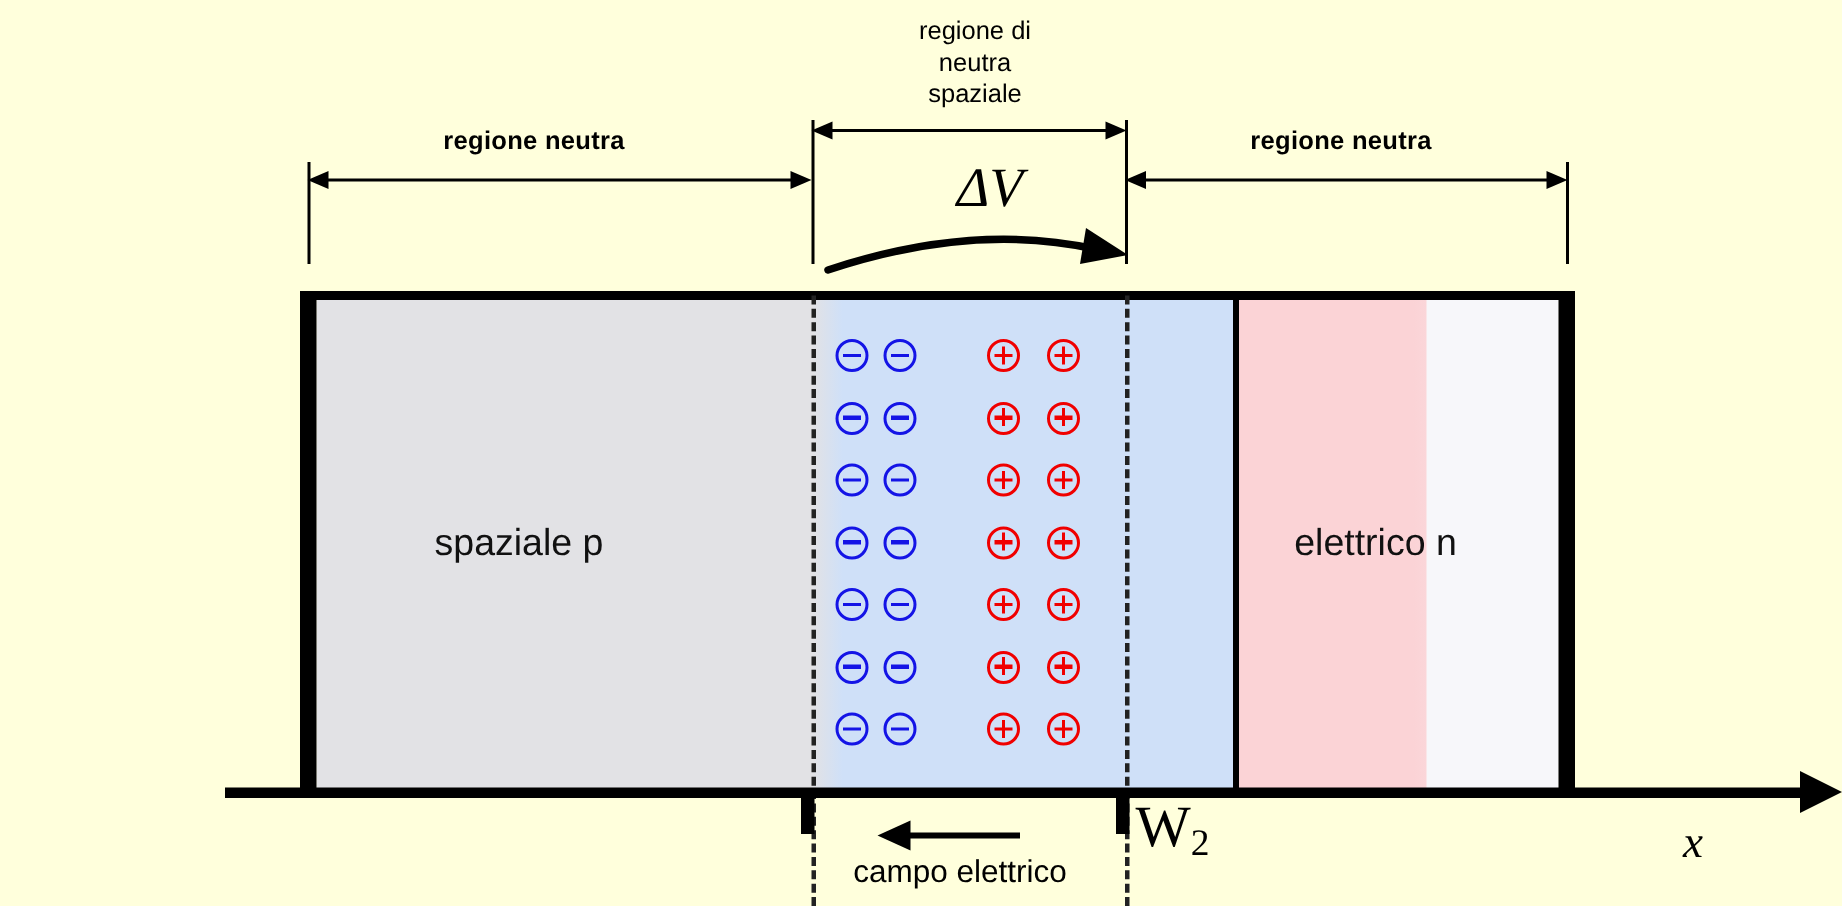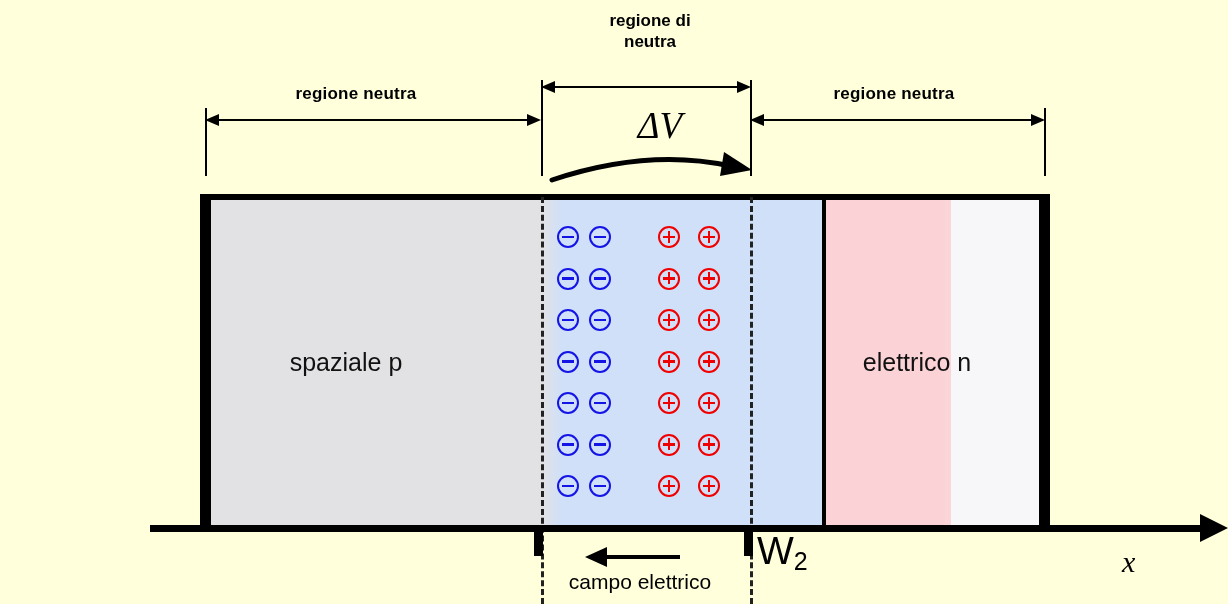--- a/index.html
+++ b/index.html
@@ -14,21 +14,21 @@
   
   .abs{position:absolute;}
   .txt{color:#000;white-space:nowrap;}
   .center{transform:translateX(-50%);}
 
   
   .lbl-neutra{
     font-size:17px;font-weight:bold;letter-spacing:.2px;
   }
   .lbl-scz{
-    font-size:17px;font-weight:bold;text-align:center;line-height:21px;
+    font-size:17px;font-weight:normal;text-align:center;line-height:21px;
   }
 
   
   .dimline{height:2px;background:#000;}
   .tickv{width:2px;background:#000;}
   .arrowL,.arrowR{position:absolute;width:0;height:0;
     border-top:6px solid transparent;border-bottom:6px solid transparent;}
   .arrowL{border-right:14px solid #000;}
   .arrowR{border-left:14px solid #000;}
 
@@ -82,20 +82,21 @@
   #dv{font-family:"Liberation Serif", serif;font-style:italic;font-size:37px;color:#000;}
 </style>
 </head>
 <body>
 
 <div id="stage">
 
   <div class="abs txt lbl-scz center" style="left:650px;top:10px;width:180px;">
     <div>regione di</div>
     <div>neutra</div>
+    <div>spaziale</div>
   </div>
 
   <div class="abs txt lbl-neutra center" style="left:356px;top:84px;">regione neutra</div>
 
   <div class="abs txt lbl-neutra center" style="left:894px;top:84px;">regione neutra</div>
 
   <div class="abs tickv" style="left:205px;top:108px;height:68px;"></div>
   <div class="abs tickv" style="left:541px;top:80px;height:96px;"></div>
   <div class="abs tickv" style="left:750px;top:80px;height:96px;"></div>
   <div class="abs tickv" style="left:1044px;top:108px;height:68px;"></div>
@@ -246,21 +247,21 @@
   <div class="abs txt dop center" style="left:346px;top:348px;">spaziale p</div>
   <div class="abs txt dop center" style="left:917px;top:348px;">elettrico n</div>
 
   <div id="axis"></div>
   <div id="axis-head"></div>
   <div class="abs" style="left:1122px;top:545px;font-family:'Liberation Serif',serif;font-style:italic;font-size:30px;color:#000;">x</div>
 
   <div class="wtick" style="left:534px;top:530px;"></div>
   <div class="wtick" style="left:744px;top:530px;"></div>
 
-  <div class="abs wlbl" style="left:757px;top:529px;">
+  <div class="abs wlbl" style="left:757px;top:529px;font-family:Liberation Serif, serif;">
     <span>W</span><span class="wsub">2</span>
   </div>
 
   <div id="ce-line"></div>
   <div id="ce-head"></div>
   <div class="abs txt center" id="ce-text" style="left:640px;top:570px;">campo elettrico</div>
 
 </div>
 
 </body></html>

